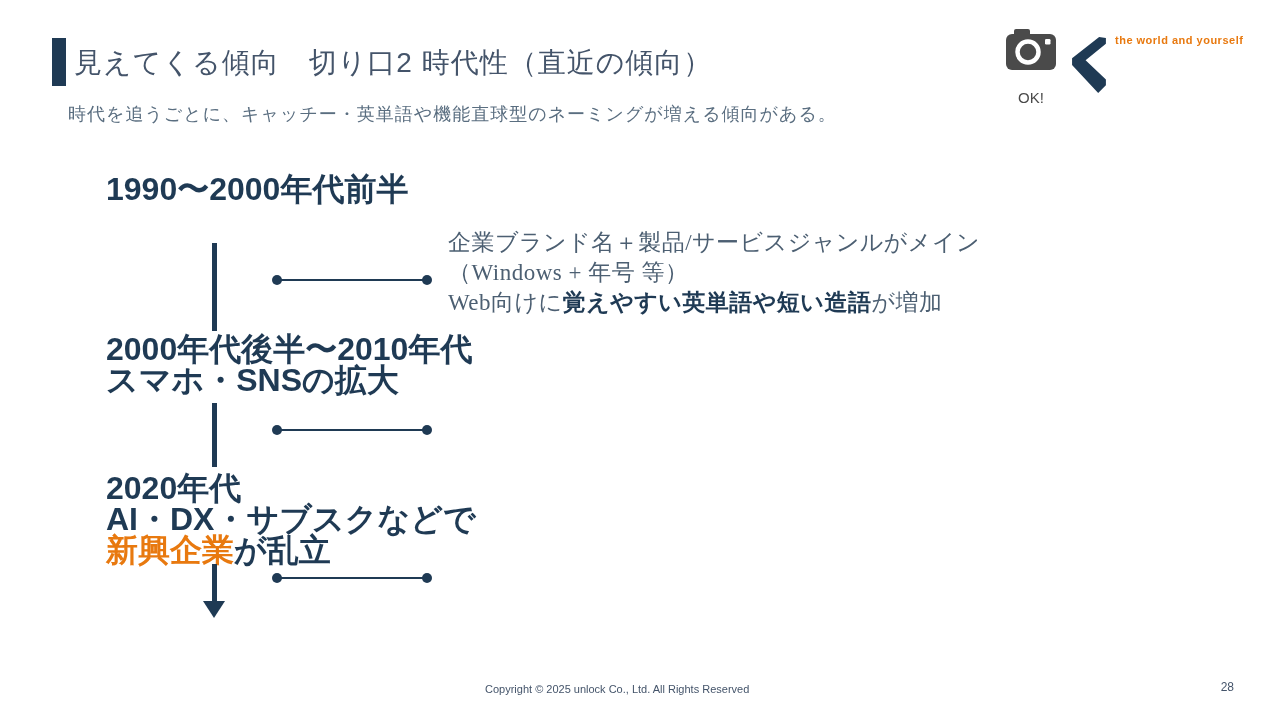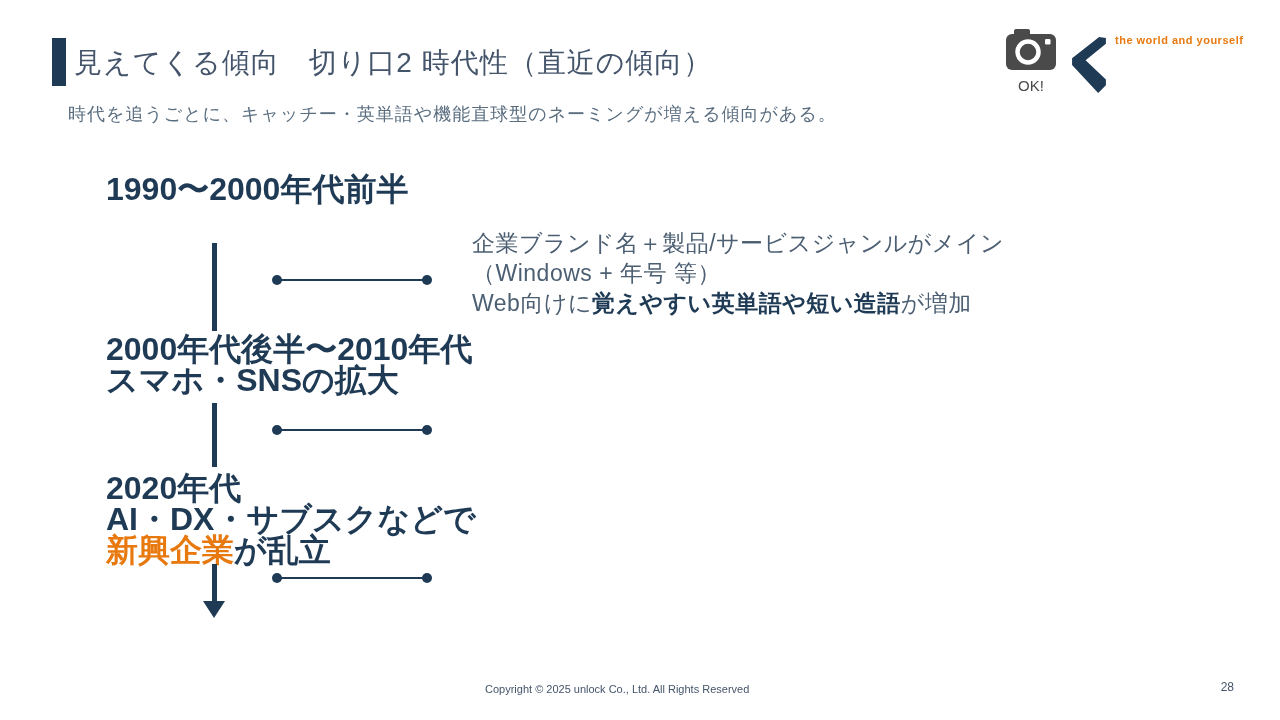--- a/index.html
+++ b/index.html
@@ -18,21 +18,21 @@
     position:absolute; left:74px; top:44px;
     font-size:28px; font-weight:400; color:#44546a; letter-spacing:1px; white-space:nowrap;
   }
   .subtitle {
     position:absolute; left:68px; top:102px;
     font-size:18px; font-weight:400; color:#5a6e80; letter-spacing:1px; white-space:nowrap;
   }
 
   .stamp { position:absolute; left:1002px; top:28px; width:58px; text-align:center; }
   .stamp .camera-wrap { display:block; height:46px; }
-  .stamp-label { font-size:15px; color:#4a4a4a; margin-top:3px; }
+  .stamp-label { font-size:15px; color:#4a4a4a; margin-top:15px; }
 
   .logo { position:absolute; left:1070px; top:33px; display:flex; align-items:flex-start; }
   .logo-mark { display:block; margin-top:4px; }
   .logo-text { margin-left:8px; }
   .logo-word { font-size:37px; font-weight:bold; color:#1f3a54; line-height:36px; letter-spacing:1px; }
   .logo-tagline { font-size:11px; font-weight:bold; color:#e8790f; text-align:left; margin-top:1px; letter-spacing:0.5px; }
 
   
   .era-heading {
     position:absolute; left:106px;
@@ -60,22 +60,22 @@
     border-radius:50%; background:#1f3a54;
   }
   .hconn::before { left:-4px; }
   .hconn::after { right:-4px; }
   .hconn1 { top:279px; }
   .hconn2 { top:429px; }
   .hconn3 { top:577px; }
 
   
   .era-body {
-    position:absolute; left:472px;
-    font-size:23px; font-weight:400; color:#4c5f72; line-height:30px; white-space:nowrap; letter-spacing:0.5px;
+    position:absolute; left:448px;
+    font-size:23px; font-weight:400; color:#4c5f72; line-height:30px; white-space:nowrap; letter-spacing:0.5px;font-family:Liberation Serif, serif;
   }
   .era1-body { top:228px; }
   .era2-body { top:375px; }
   .era3-body { top:535px; }
 
   .seg-b { font-weight:bold; color:#1f3a54; }
   .seg-o { font-weight:bold; color:#e8790f; }
 
   
   .copyright { position:absolute; left:485px; top:683px; font-size:11px; color:#44546a; }

